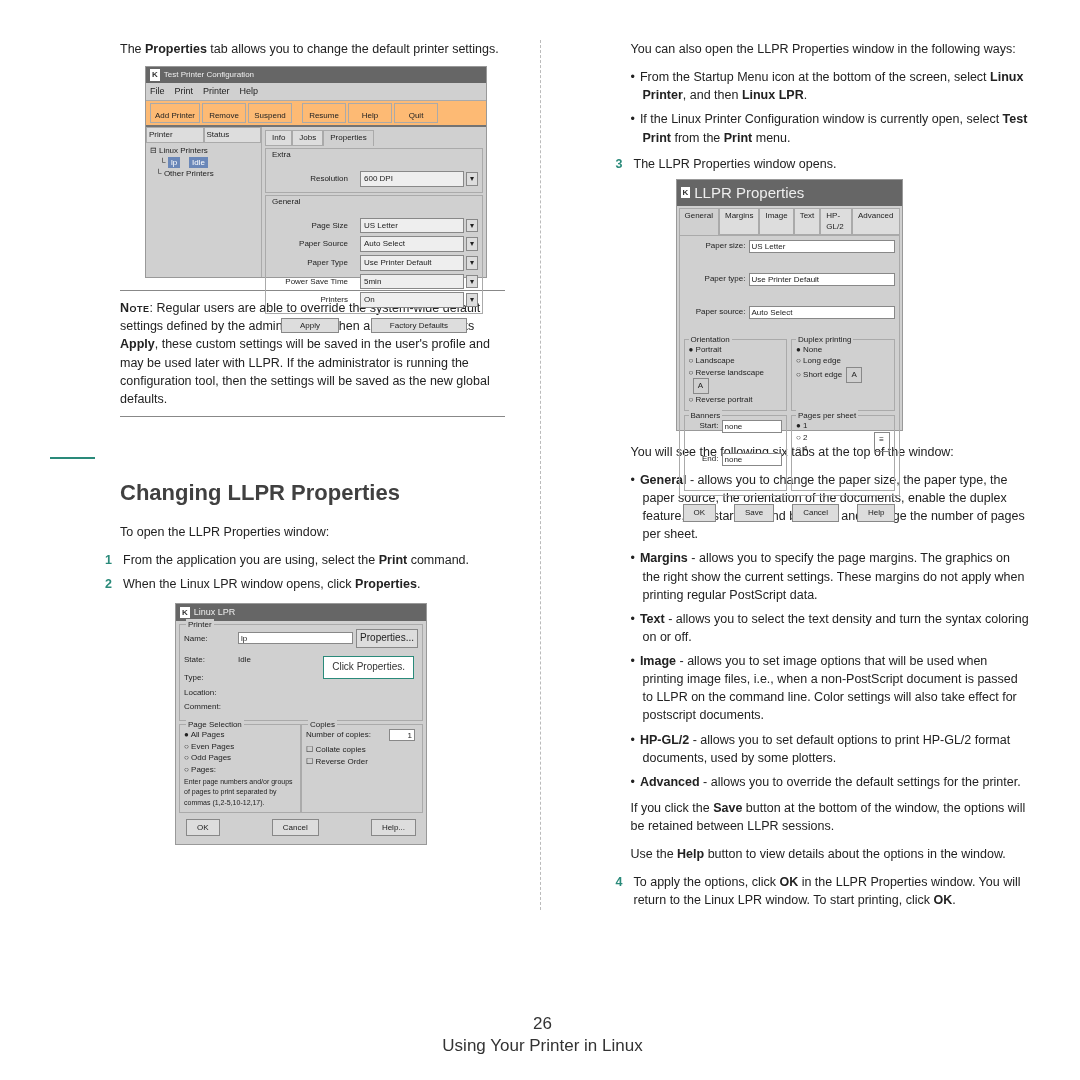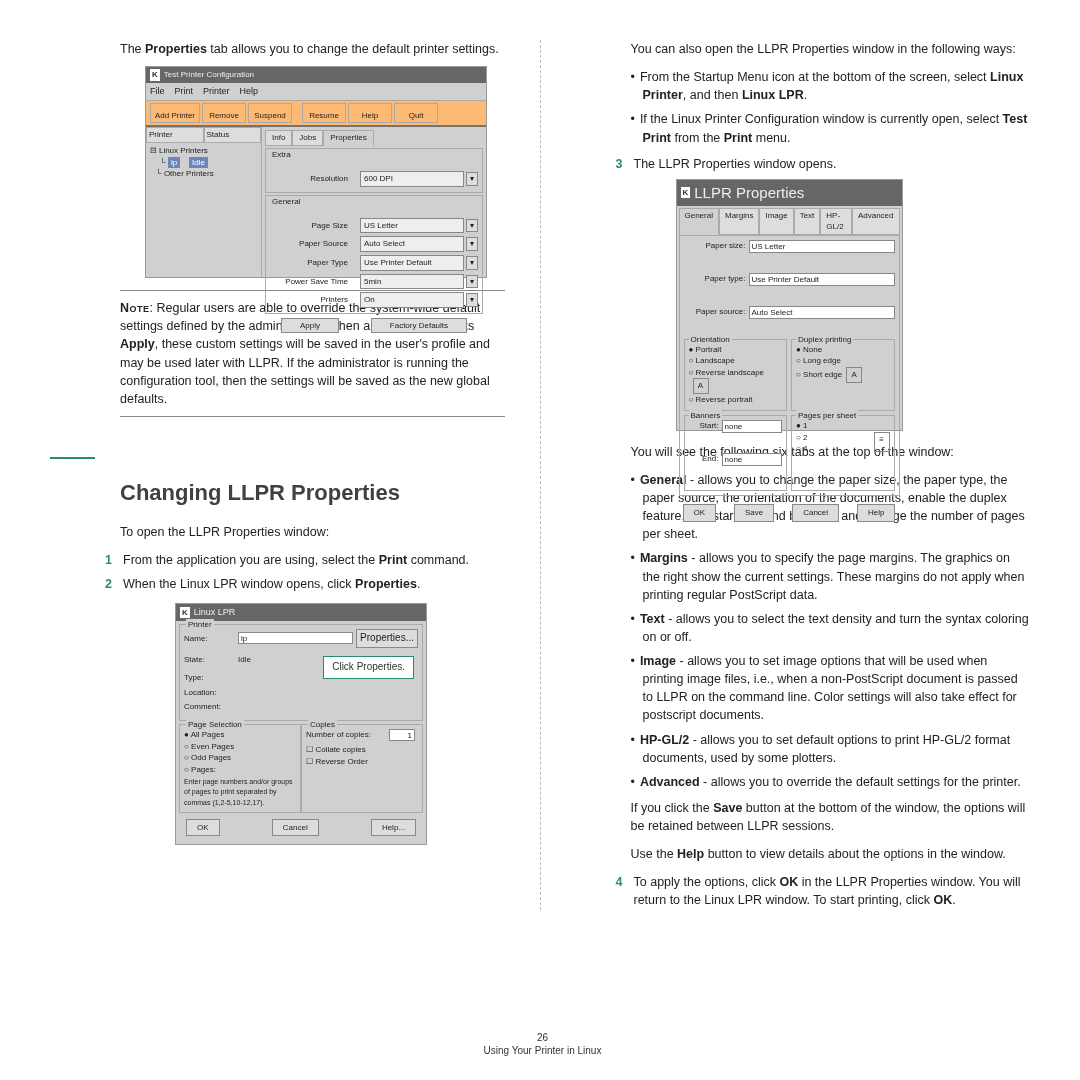--- a/index.html
+++ b/index.html
@@ -64,21 +64,21 @@
   ul.bullets { list-style: none; margin: 0 0 8px 70px; padding: 0; }
   ul.bullets > li { margin-bottom: 6px; padding-left: 12px; text-indent: -12px; }
   ul.bullets > li::before { content: "•"; margin-right: 5px; }
   .step3-wrap { display:flex; margin-left:55px; }
   .step3-wrap .num { color:#2a8a7a; font-weight:bold; width:18px; flex-shrink:0;}
   .footer {
     position: absolute;
     bottom: 24px;
     left: 5px; right: 0;
     text-align: center;
-    font-size: 10px;
+    font-size: 17px;
     color: #333;
   }
   .footer .pg { display:block; margin-bottom:2px;}
   b { font-weight: bold; }
   .smallcaps { font-variant: small-caps; letter-spacing: 0.5px; font-weight: bold; }
 
   
   .fig1 .titlebar { background:#666; color:#eee; font-size:8px; padding:2px 4px; display:flex; align-items:center;}
   .fig1 .titlebar::before{content:"K"; background:#fff;color:#333;font-weight:bold;padding:0 2px;margin-right:4px;font-size:8px;}
   .fig1 .menubar { background:#d0d0d0; font-size:9px; padding:2px 4px; border-bottom:1px solid #aaa;}

